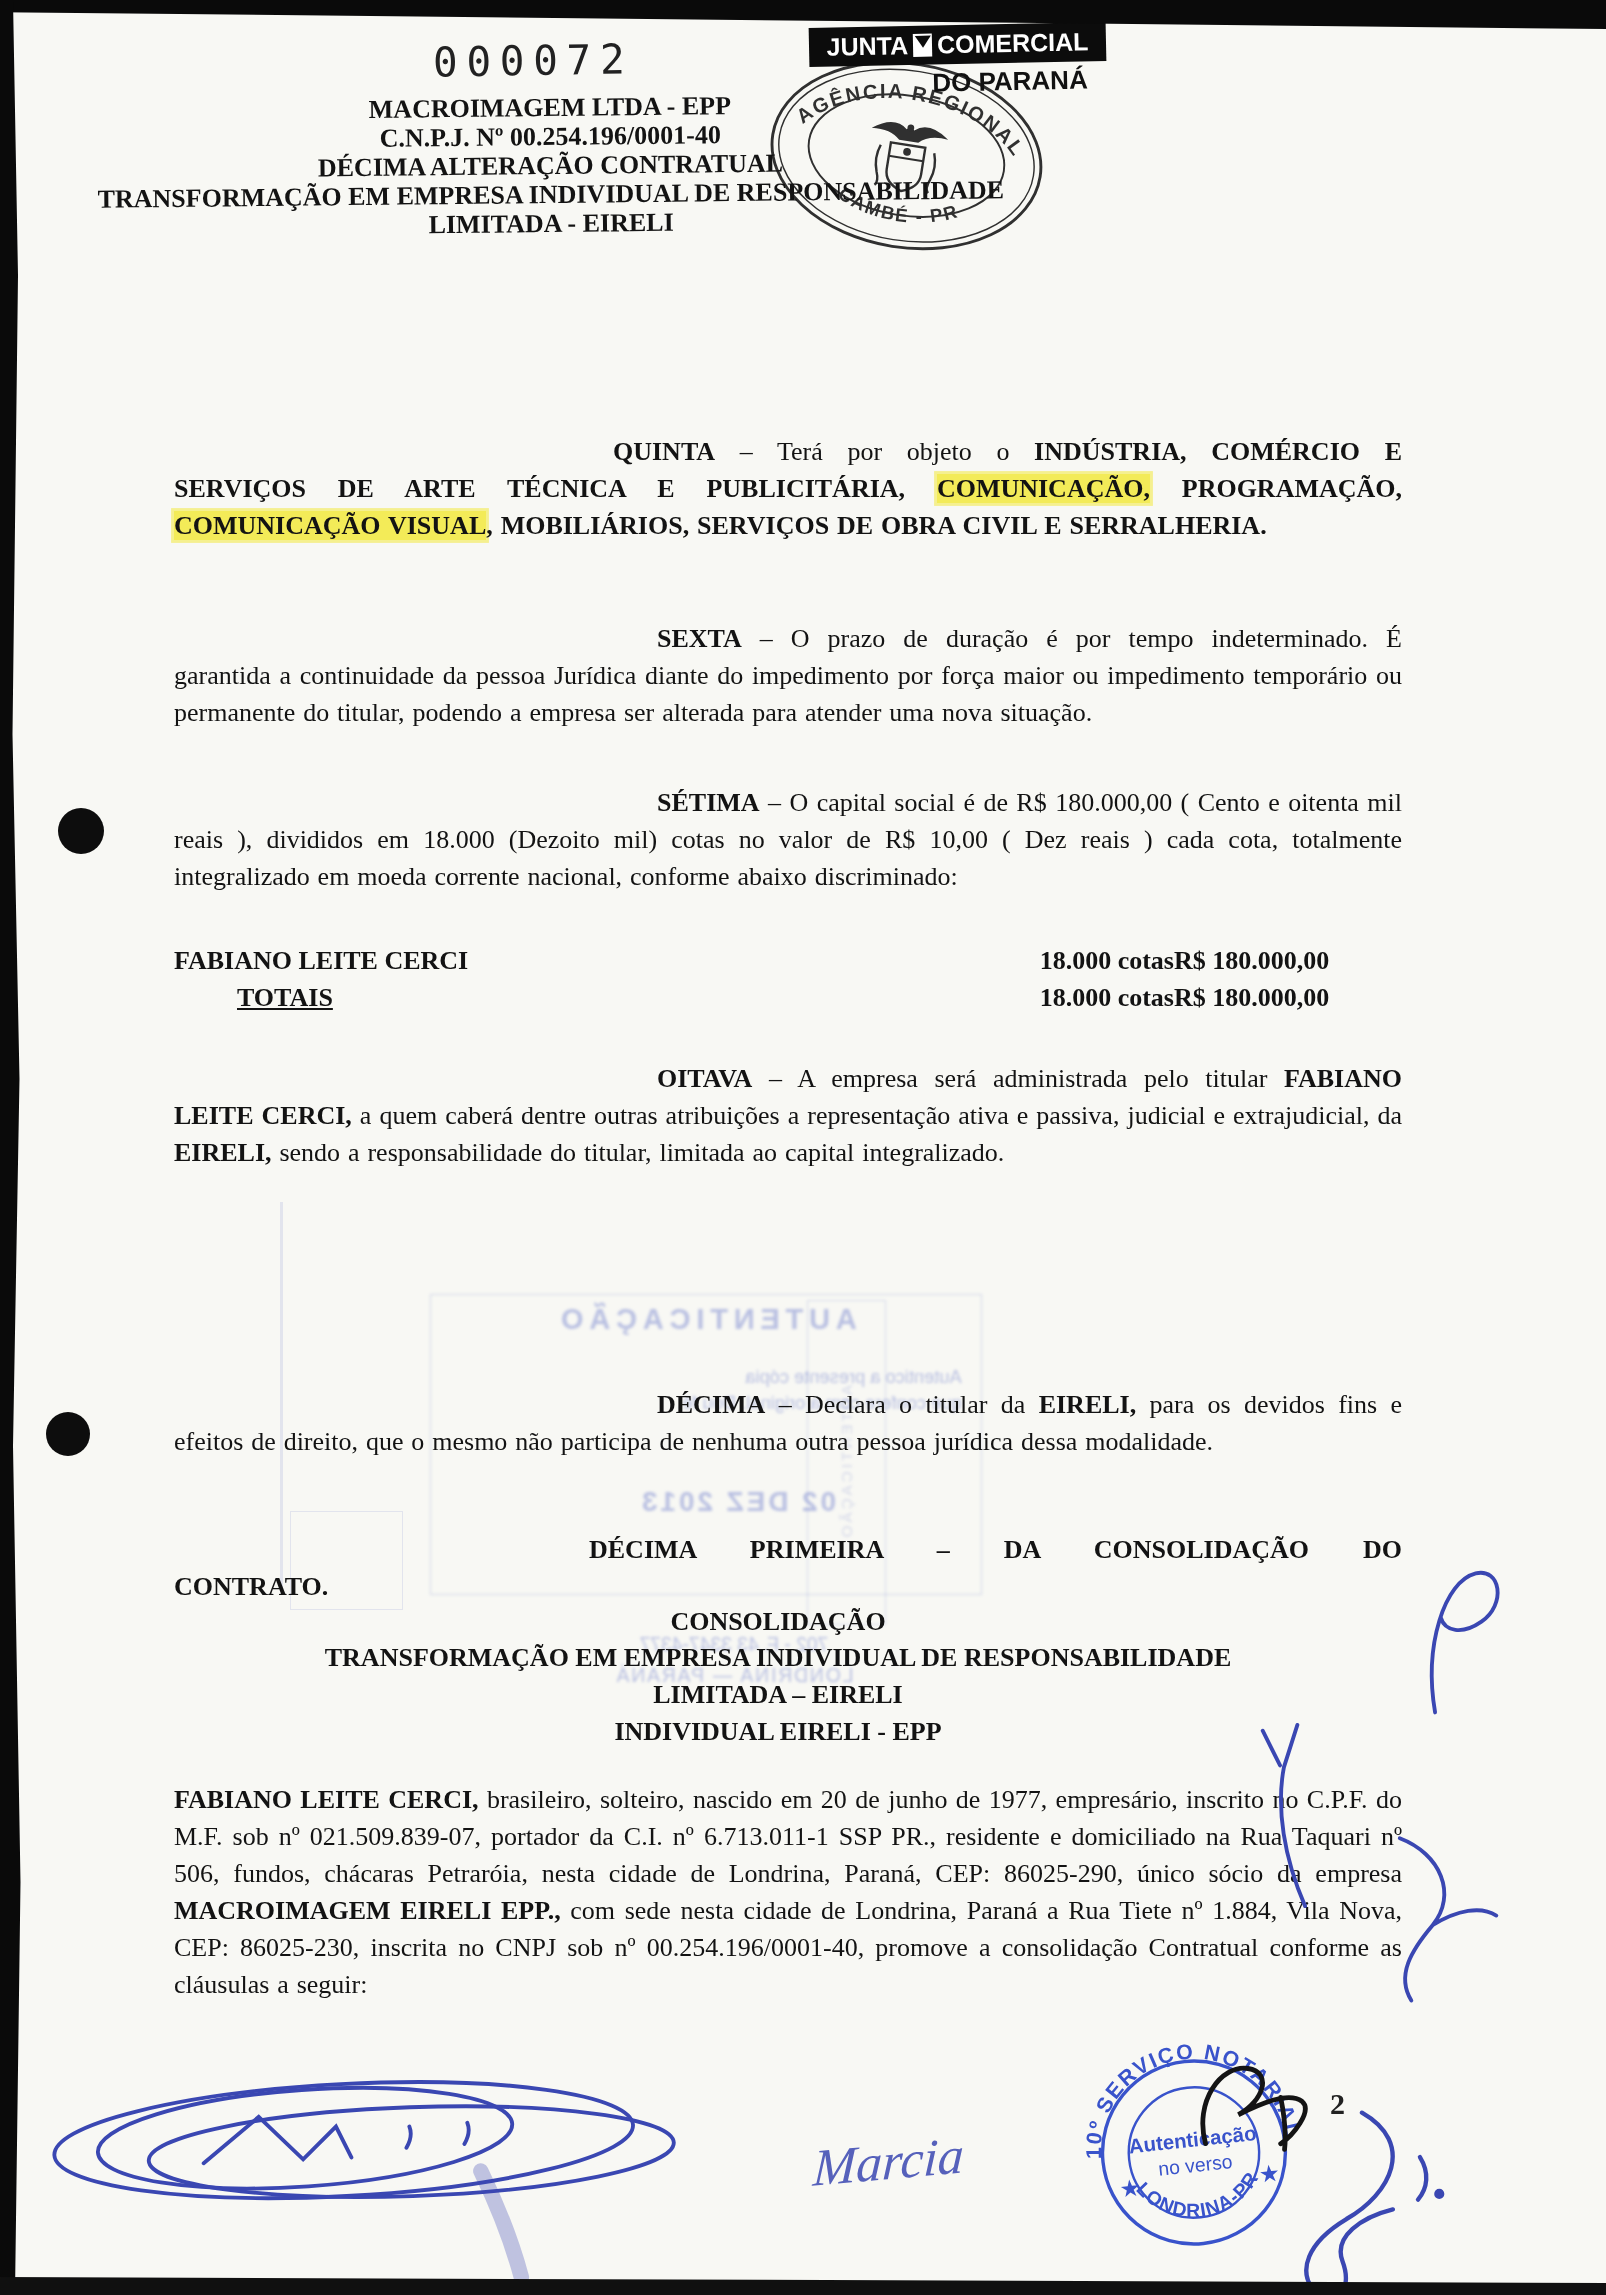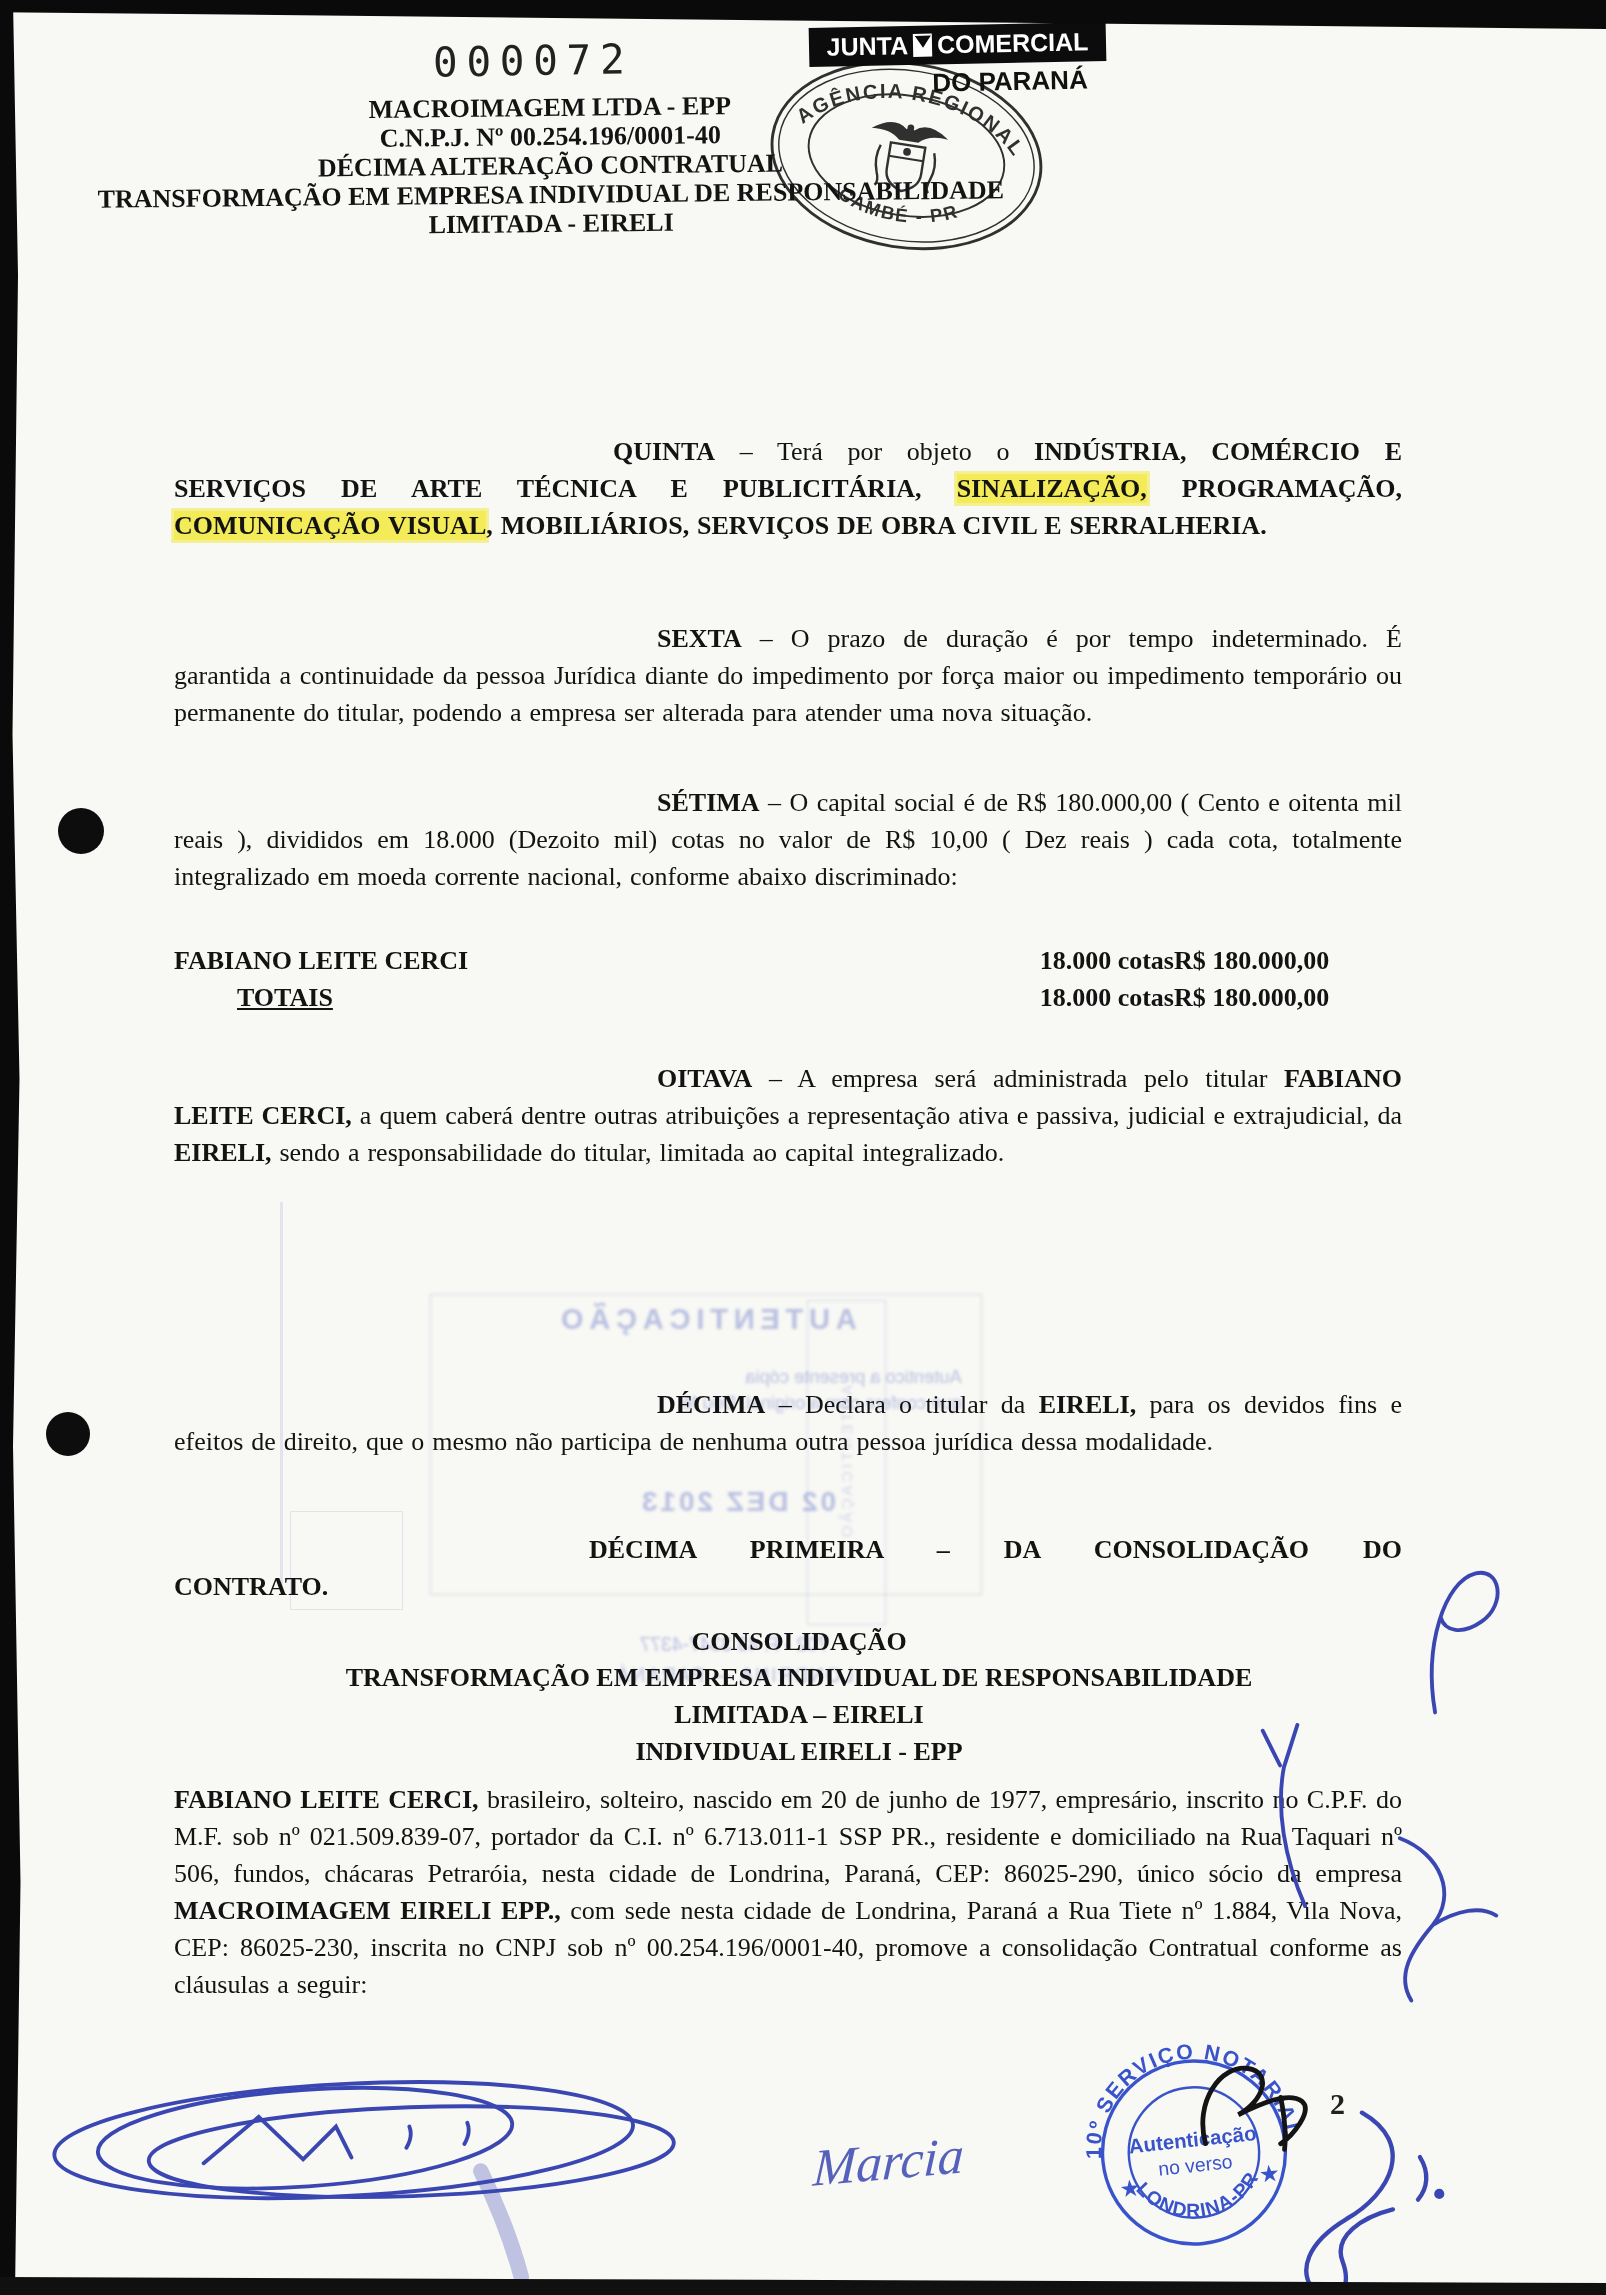--- a/index.html
+++ b/index.html
@@ -38,21 +38,21 @@
   .ind455{text-indent:439px;}
   .ind500{text-indent:483px;}
   .ind430{text-indent:415px;text-align-last:justify;}
   .b{font-weight:bold;}
   .hl{background:rgba(242,233,60,.85);box-shadow:0 0 0 2.9px rgba(242,233,60,.55);}
   .tbl-row{position:absolute;left:174px;width:1228px;display:flex;font-size:26px;font-weight:bold;z-index:2;}
   .tr-name{width:657px;}
   .tr-name.tot{padding-left:63px;width:594px;text-decoration:underline;}
   .tr-cotas{width:343px;text-align:right;}
   .tr-val{width:227px;text-align:left;}
-  .center-h{position:absolute;left:185px;width:1228px;text-align:center;font-weight:bold;font-size:26px;z-index:2;margin-top:20px;}
+  .center-h{position:absolute;left:164px;width:1228px;text-align:center;font-weight:bold;font-size:26px;z-index:2;}
 
   
   .bleed{position:absolute;z-index:1;transform:scaleX(-1);filter:blur(1.4px);
          color:rgba(62,82,190,.34);font-family:"Liberation Sans",sans-serif;}
   .bleed-box1{left:430px;top:1294px;width:550px;height:299px;border:1.9px solid rgba(62,82,190,.20);}
   .bleed-big{position:absolute;left:0;top:7.7px;width:100%;text-align:center;font-size:29px;font-weight:bold;letter-spacing:5.8px;}
   .bleed-l1{position:absolute;left:19.3px;top:71px;width:100%;font-size:18.3px;}
   .bleed-l2{position:absolute;left:19.3px;top:97px;width:100%;font-size:18.3px;}
   .bleed-date{position:absolute;left:145px;top:191px;font-size:28px;font-weight:bold;letter-spacing:2.9px;}
   .bleed-strip{left:807px;top:1300px;width:77px;height:323px;border:1.9px solid rgba(62,82,190,.18);
@@ -122,21 +122,21 @@
   </svg>
 
   <div class="title-block">
     <div>MACROIMAGEM LTDA - EPP</div>
     <div>C.N.P.J. Nº 00.254.196/0001-40</div>
     <div>DÉCIMA ALTERAÇÃO CONTRATUAL</div>
     <div>TRANSFORMAÇÃO EM EMPRESA INDIVIDUAL DE RESPONSABILIDADE</div>
     <div>LIMITADA - EIRELI</div>
   </div>
 
-  <div class="para ind455 b" style="top:433px"><span>QUINTA</span><span style="font-weight:normal"> – Terá por objeto o </span><span>INDÚSTRIA, COMÉRCIO E SERVIÇOS DE ARTE TÉCNICA E PUBLICITÁRIA, </span><span class="hl">SINALIZAÇÃO,</span><span> PROGRAMAÇÃO, </span><span class="hl">COMUNICAÇÃO VISUAL</span><span>, MOBILIÁRIOS, SERVIÇOS DE OBRA CIVIL E SERRALHERIA.</span></div>
+  <div class="para ind455 b" style="top:433px"><span>QUINTA</span><span style="font-weight:normal"> – Terá por objeto o </span><span>INDÚSTRIA, COMÉRCIO E SERVIÇOS DE ARTE TÉCNICA E PUBLICITÁRIA, </span><span class="hl">COMUNICAÇÃO,</span><span> PROGRAMAÇÃO, </span><span class="hl">COMUNICAÇÃO VISUAL</span><span>, MOBILIÁRIOS, SERVIÇOS DE OBRA CIVIL E SERRALHERIA.</span></div>
 
   <div class="para ind500" style="top:620px"><span class="b">SEXTA</span><span> – O prazo de duração é por tempo indeterminado. É garantida a continuidade da pessoa Jurídica diante do impedimento por força maior ou impedimento temporário ou permanente do titular, podendo a empresa ser alterada para atender uma nova situação.</span></div>
 
   <div class="para ind500" style="top:784px"><span class="b">SÉTIMA</span><span> – O capital social é de R$ 180.000,00 ( Cento e oitenta mil reais ), divididos em 18.000 (Dezoito mil) cotas no valor de R$ 10,00 ( Dez reais ) cada cota, totalmente integralizado em moeda corrente nacional, conforme abaixo discriminado:</span></div>
 
   <div class="tbl-row" style="top:946px">
     <span class="tr-name">FABIANO LEITE CERCI</span>
     <span class="tr-cotas">18.000 cotas</span>
     <span class="tr-val">R$ 180.000,00</span>
   </div>

